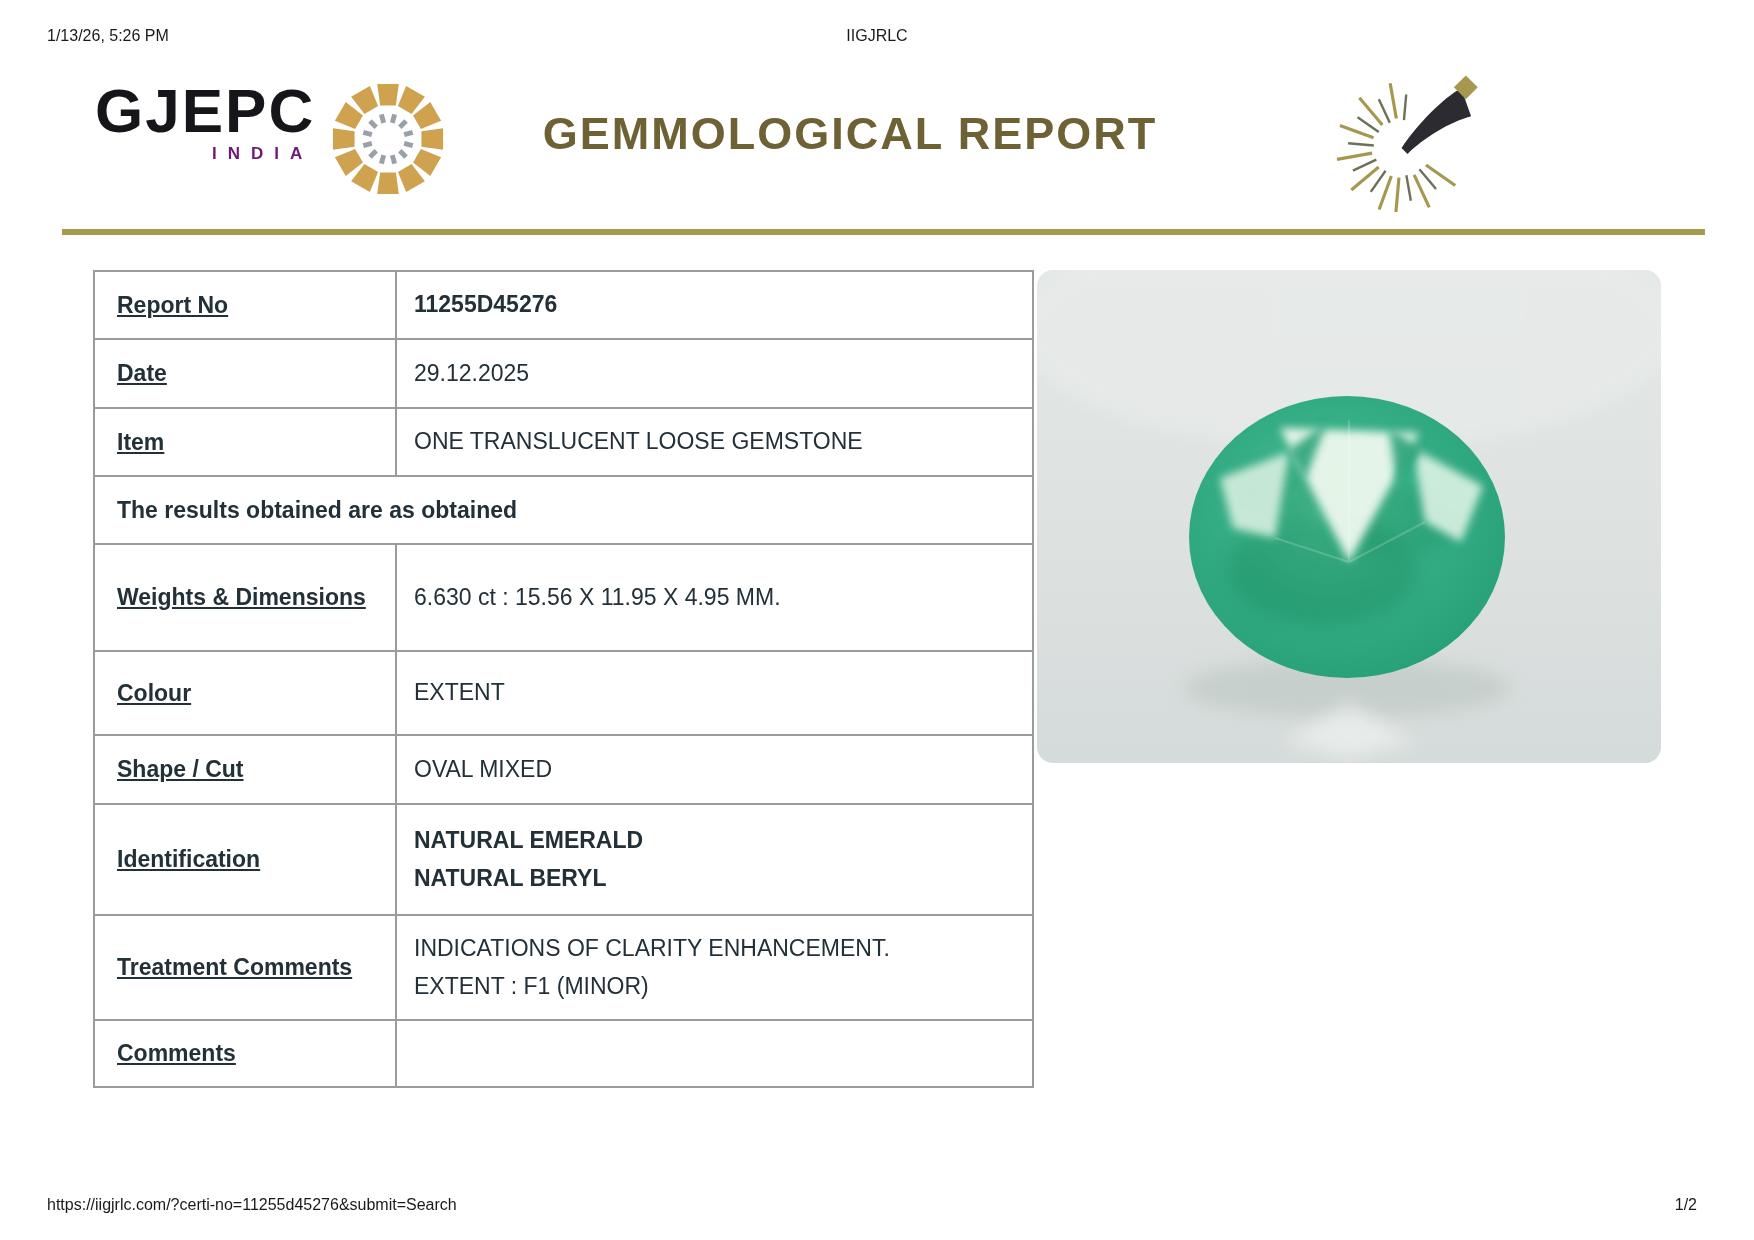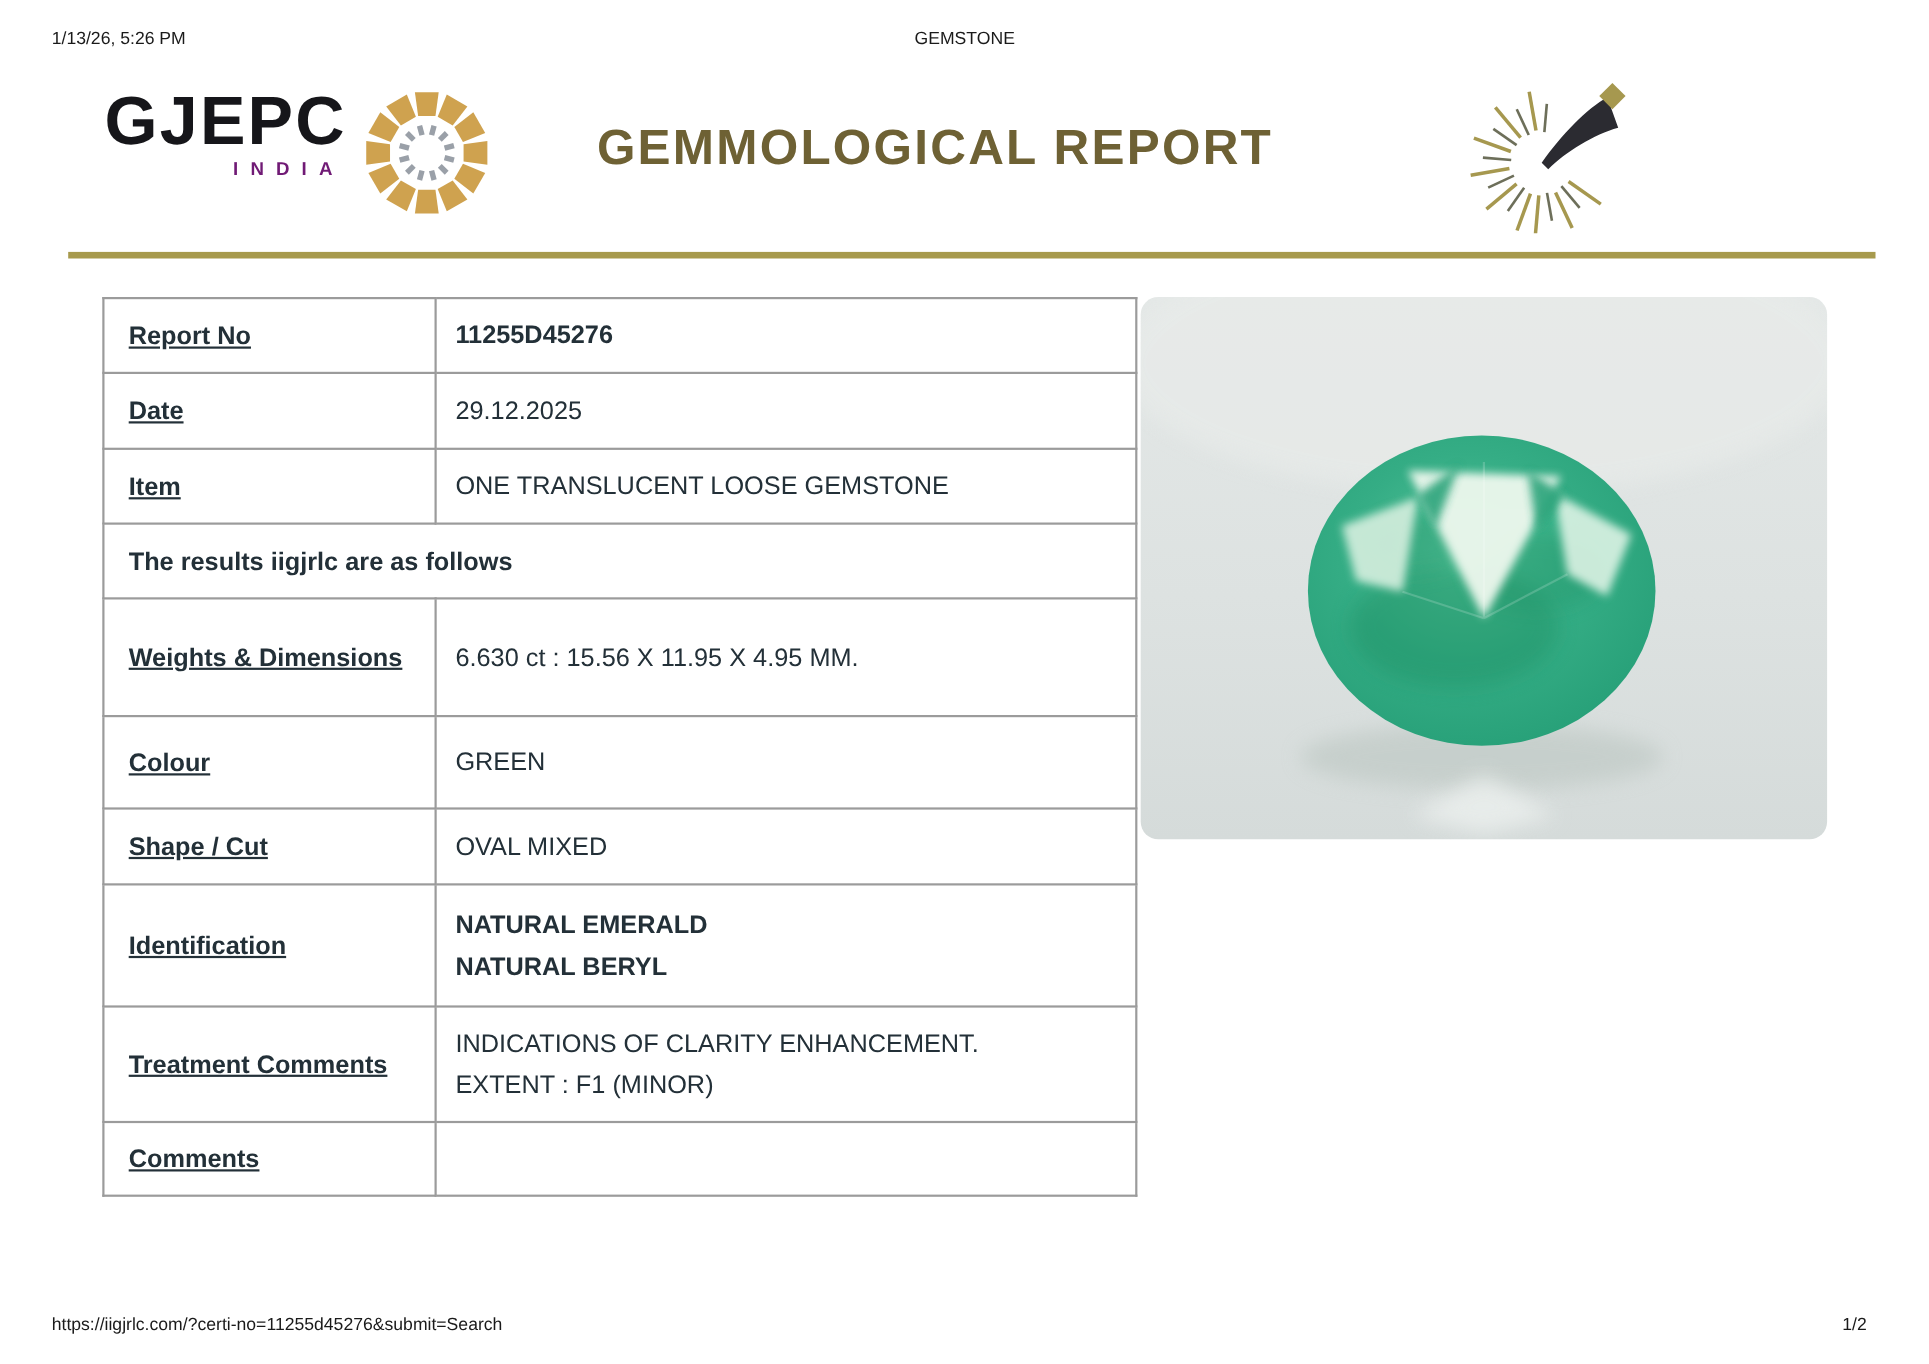--- a/index.html
+++ b/index.html
@@ -53,21 +53,21 @@
     background:linear-gradient(180deg,#e4e8e7 0%,#dde2e1 55%,#d5dbda 100%);
   }
   
   .print-footer-left{position:absolute;left:47px;top:1196px;font-size:16px;color:#1a1a1a;}
   .print-footer-right{position:absolute;right:57px;top:1196px;font-size:16px;color:#1a1a1a;}
 </style>
 </head>
 <body>
 
 <div class="print-meta-left">1/13/26, 5:26 PM</div>
-<div class="print-meta-center">GEMSTONE</div>
+<div class="print-meta-center">IIGJRLC</div>
 
 <div class="gjepc-logo">
   <div class="gjepc-text">
     <div class="gjepc-name">GJEPC</div>
     <div class="gjepc-country">INDIA</div>
   </div>
   <span class="gjepc-emblem">
     <svg width="118" height="118" viewBox="-60 -60 120 120">
       <defs>
         <path id="seg" d="M-11,-56 L11,-56 L8,-34 L-8,-34 Z" fill="#cfa24f"></path>
@@ -145,29 +145,29 @@
   </tr>
   <tr style="height:69px;">
     <td class="lbl">Date</td>
     <td class="val">29.12.2025</td>
   </tr>
   <tr style="height:68px;">
     <td class="lbl">Item</td>
     <td class="val">ONE TRANSLUCENT LOOSE GEMSTONE</td>
   </tr>
   <tr style="height:68px;">
-    <td class="section" colspan="2">The results iigjrlc are as follows</td>
+    <td class="section" colspan="2">The results obtained are as obtained</td>
   </tr>
   <tr style="height:107px;">
     <td class="lbl">Weights &amp; Dimensions</td>
     <td class="val">6.630 ct : 15.56 X 11.95 X 4.95 MM.</td>
   </tr>
   <tr style="height:84px;">
     <td class="lbl">Colour</td>
-    <td class="val">GREEN</td>
+    <td class="val">EXTENT</td>
   </tr>
   <tr style="height:69px;">
     <td class="lbl">Shape / Cut</td>
     <td class="val">OVAL MIXED</td>
   </tr>
   <tr style="height:111px;">
     <td class="lbl">Identification</td>
     <td class="val b">
       <div>NATURAL EMERALD</div>
       <div>NATURAL BERYL</div>

